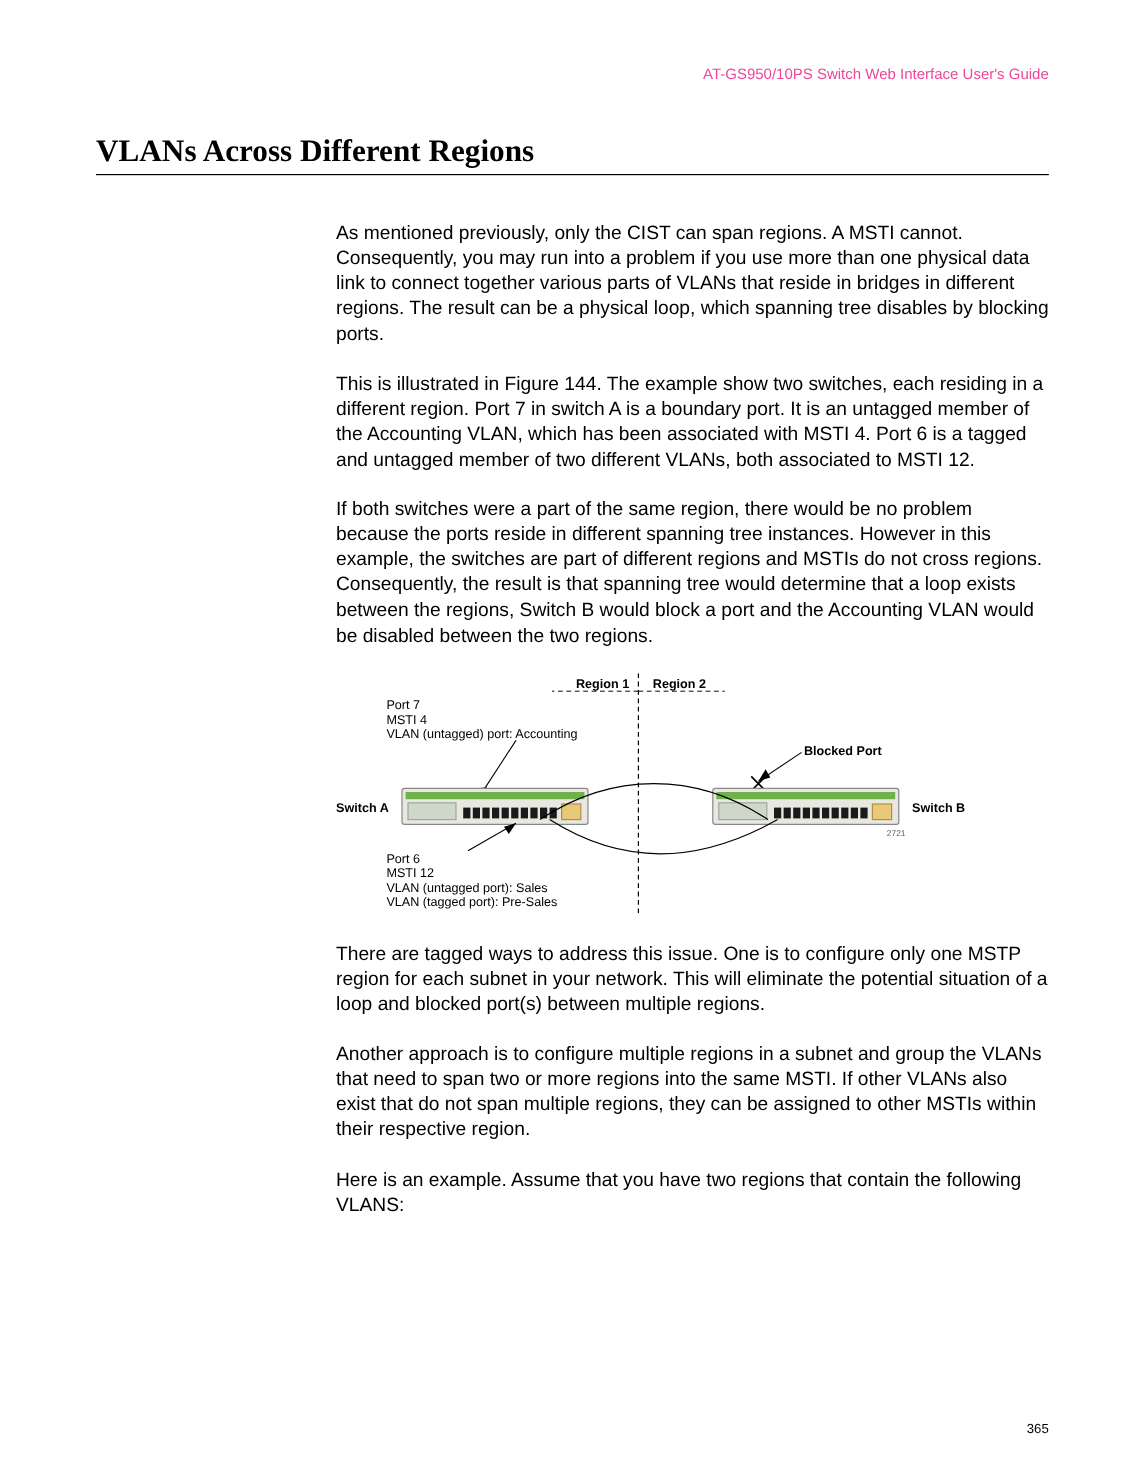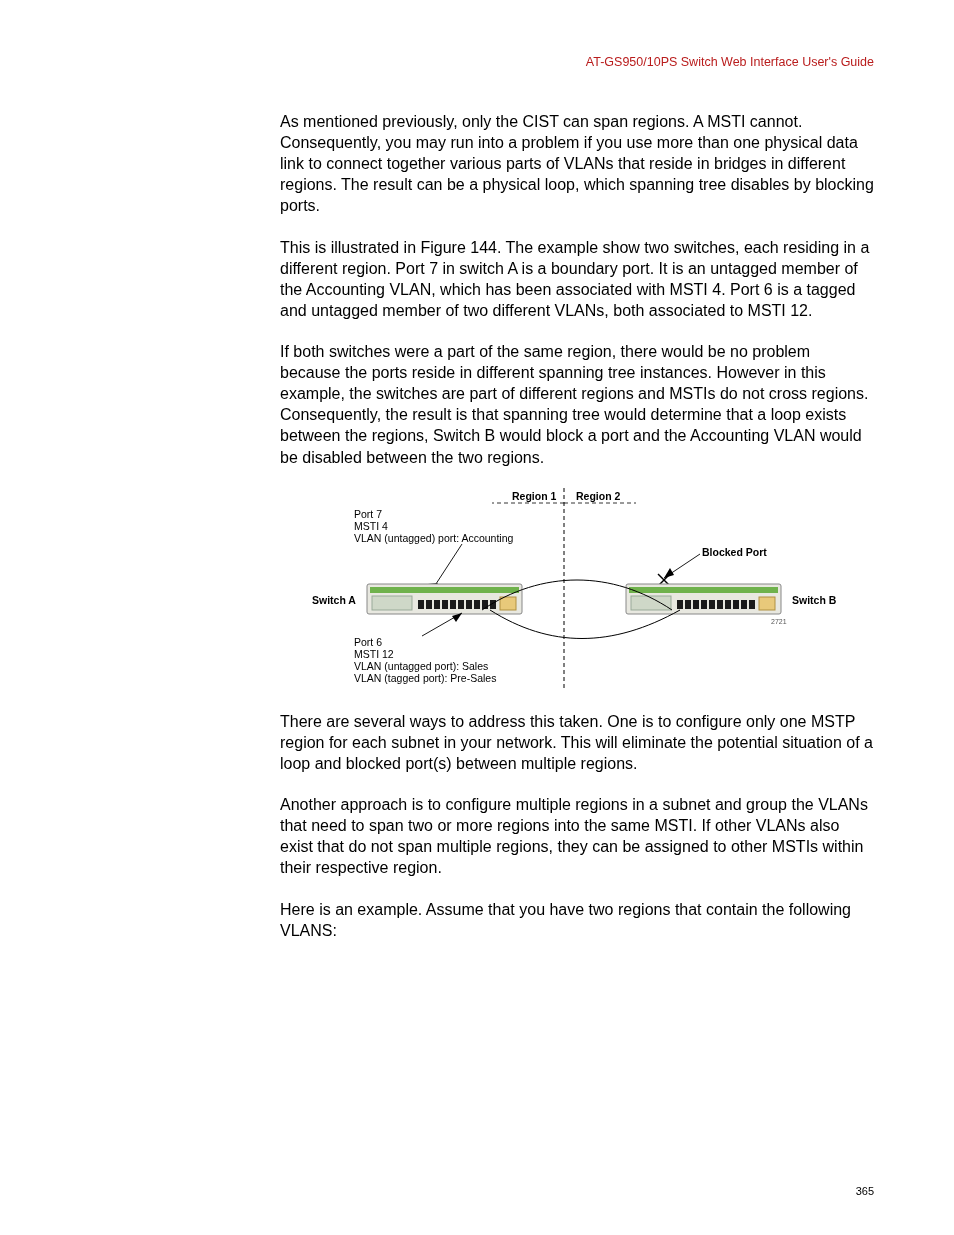--- a/index.html
+++ b/index.html
@@ -14,21 +14,21 @@
     box-sizing: border-box;
     width: 954px;
     min-height: 1235px;
     padding: 55px 80px 40px 80px;
     position: relative;
   }
   .running-header {
     text-align: right;
     font-size: 12.5px;
     font-family: Arial, sans-serif;
-    color: #b91c1c;
+    color: #ec4899;
     margin-bottom: 42px;
   }
   h1.section-title {
     font-family: "Times New Roman", Times, serif;
     font-weight: bold;
     font-size: 26px;
     margin: 0 0 2px 0;
     padding-bottom: 4px;
     border-bottom: 1px solid #000;
   }
@@ -36,21 +36,21 @@
     margin-left: 200px;
     margin-right: 0;
     margin-top: 38px;
     font-size: 16px;
     line-height: 1.32;
   }
   .body-col p {
     margin: 0 0 20px 0;
   }
   .figure-wrap {
-    text-align: center;
+    text-align: left;
     margin: 4px 0 18px 0;
   }
   .figure-caption {
     font-size: 15px;
     margin-top: 10px;
   }
   .page-number {
     position: absolute;
     bottom: 38px;
     right: 80px;
@@ -58,20 +58,21 @@
   }
   
   svg text { font-family: Arial, sans-serif; }
 </style>
 </head>
 <body>
 
 <div class="page">
   <div class="running-header">AT-GS950/10PS Switch Web Interface User's Guide</div>
 
+  <h1 class="section-title">VLANs Across Different Regions</h1>
 
   <div class="body-col">
     <p>As mentioned previously, only the CIST can span regions. A MSTI cannot. Consequently, you may run into a problem if you use more than one physical data link to connect together various parts of VLANs that reside in bridges in different regions. The result can be a physical loop, which spanning tree disables by blocking ports.</p>
     <p>This is illustrated in Figure 144. The example show two switches, each residing in a different region. Port 7 in switch A is a boundary port. It is an untagged member of the Accounting VLAN, which has been associated with MSTI 4. Port 6 is a tagged and untagged member of two different VLANs, both associated to MSTI 12.</p>
     <p>If both switches were a part of the same region, there would be no problem because the ports reside in different spanning tree instances. However in this example, the switches are part of different regions and MSTIs do not cross regions. Consequently, the result is that spanning tree would determine that a loop exists between the regions, Switch B would block a port and the Accounting VLAN would be disabled between the two regions.</p>
 
     <div class="figure-wrap">
       <svg width="530" height="200" viewBox="0 0 530 200">
 
         <line x1="252" y1="0" x2="252" y2="200" stroke="#000" stroke-width="1" stroke-dasharray="4 3"></line>
@@ -142,19 +143,19 @@
         <line x1="110" y1="148" x2="150" y2="125" stroke="#000" stroke-width="0.9"></line>
         <polygon points="150,125 140,128 144,134" fill="#000"></polygon>
 
         <text x="42" y="158" font-size="10.5">Port 6</text>
         <text x="42" y="170" font-size="10.5">MSTI 12</text>
         <text x="42" y="182" font-size="10.5">VLAN (untagged port): Sales</text>
         <text x="42" y="194" font-size="10.5">VLAN (tagged port): Pre-Sales</text>
       </svg>
     </div>
 
-    <p>There are several ways to address this taken. One is to configure only one MSTP region for each subnet in your network. This will eliminate the potential situation of a loop and blocked port(s) between multiple regions.</p>
+    <p>There are tagged ways to address this issue. One is to configure only one MSTP region for each subnet in your network. This will eliminate the potential situation of a loop and blocked port(s) between multiple regions.</p>
     <p>Another approach is to configure multiple regions in a subnet and group the VLANs that need to span two or more regions into the same MSTI. If other VLANs also exist that do not span multiple regions, they can be assigned to other MSTIs within their respective region.</p>
     <p>Here is an example. Assume that you have two regions that contain the following VLANS:</p>
   </div>
 
   <div class="page-number">365</div>
 </div>
 
 </body></html>

